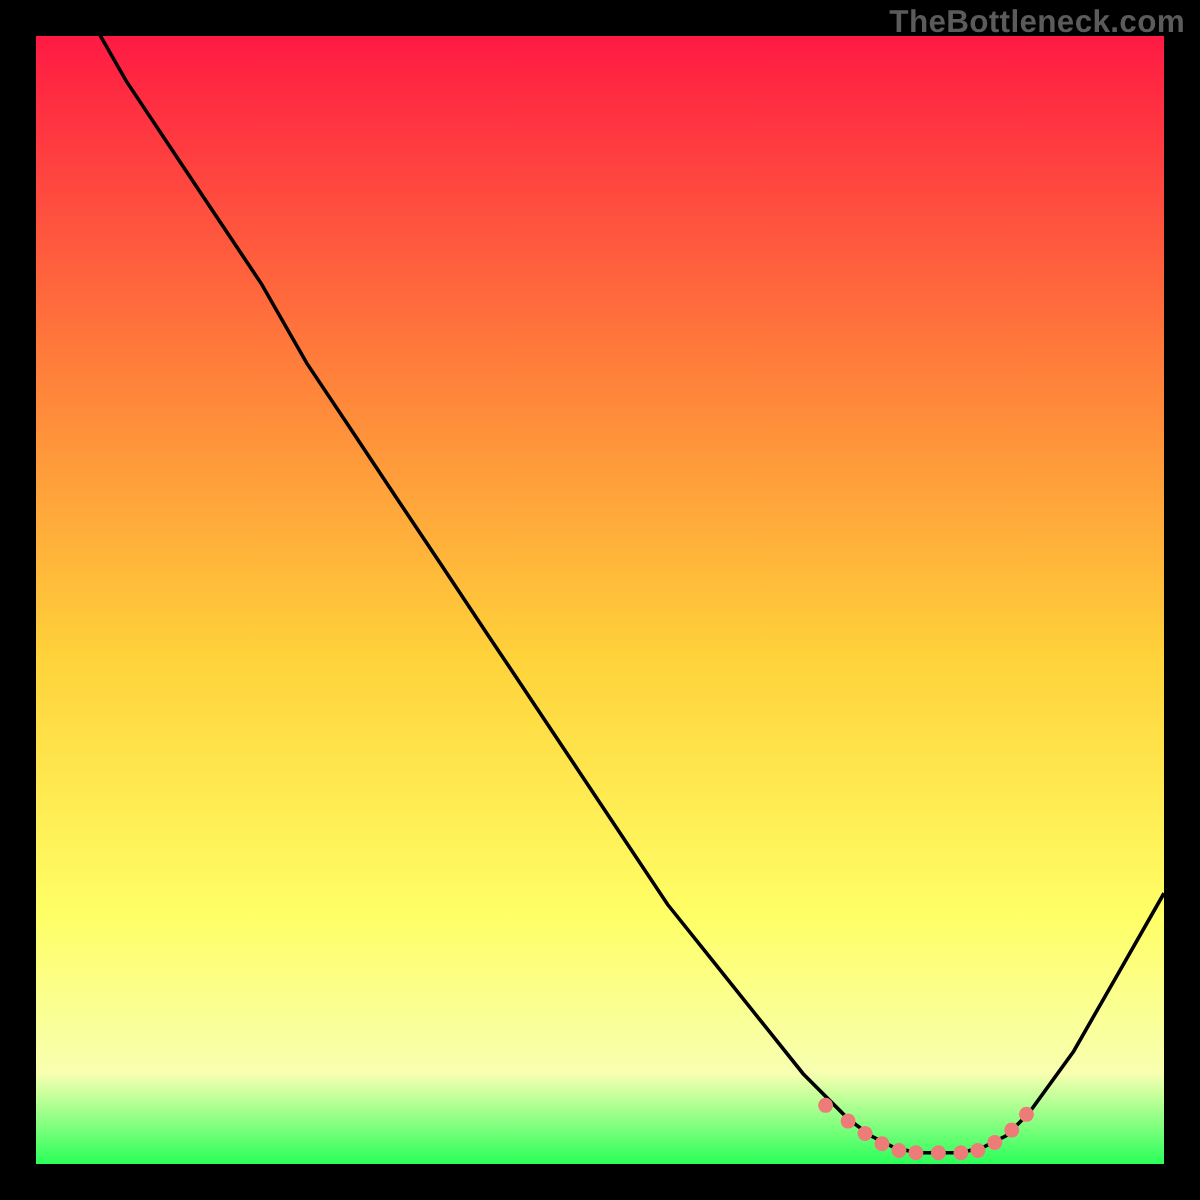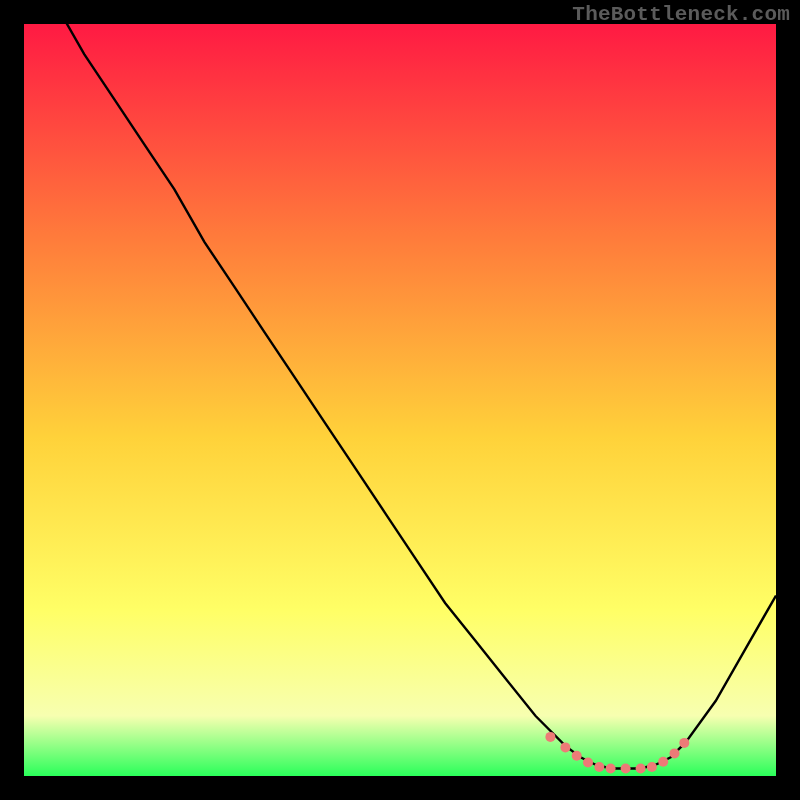--- a/index.html
+++ b/index.html
@@ -13,21 +13,21 @@
   .frame {
     position: relative;
     width: 800px;
     height: 800px;
     background: #000;
   }
   .watermark {
     position: absolute;
     top: 3px;
     right: 10px;
-    font-family: Liberation Mono, monospace;
+    font-family: Liberation Sans, sans-serif;
     font-size: 21px;
     font-weight: bold;
     color: #5b5b5b;
     letter-spacing: 0.2px;
   }
   .plot {
     position: absolute;
     left: 24px;
     top: 24px;
     width: 752px;

